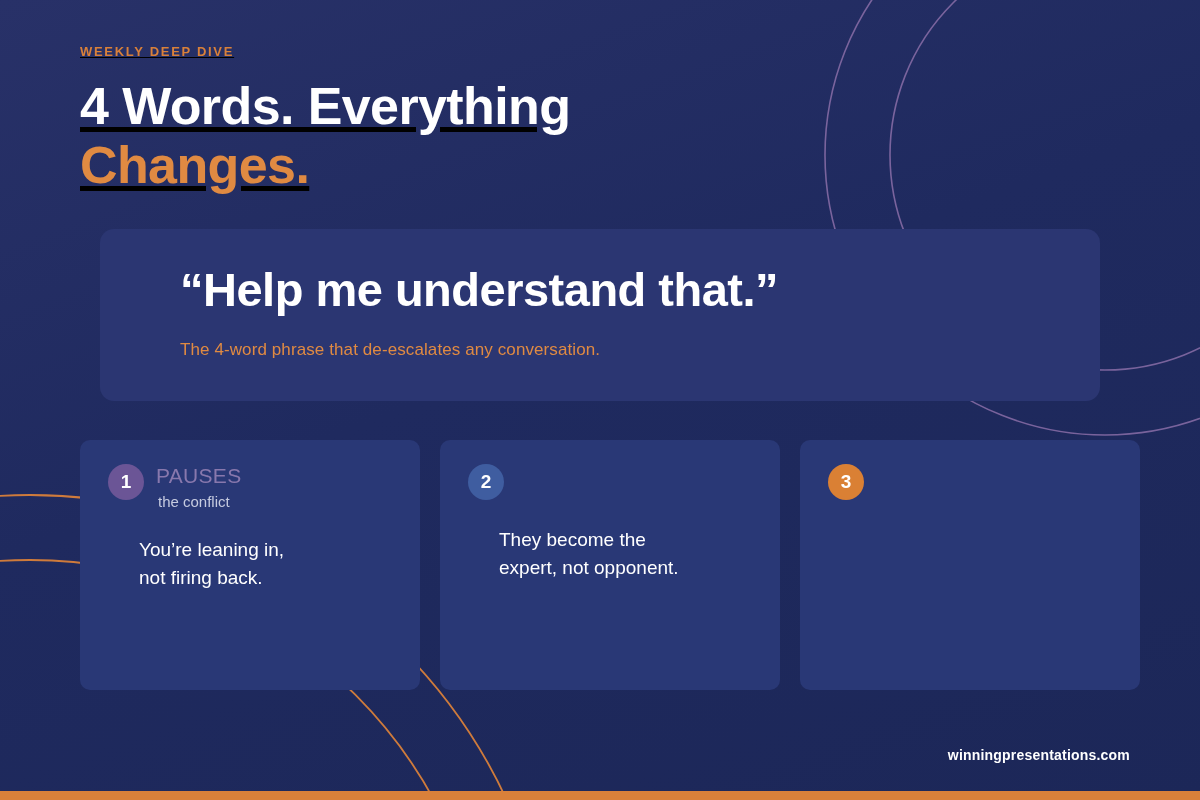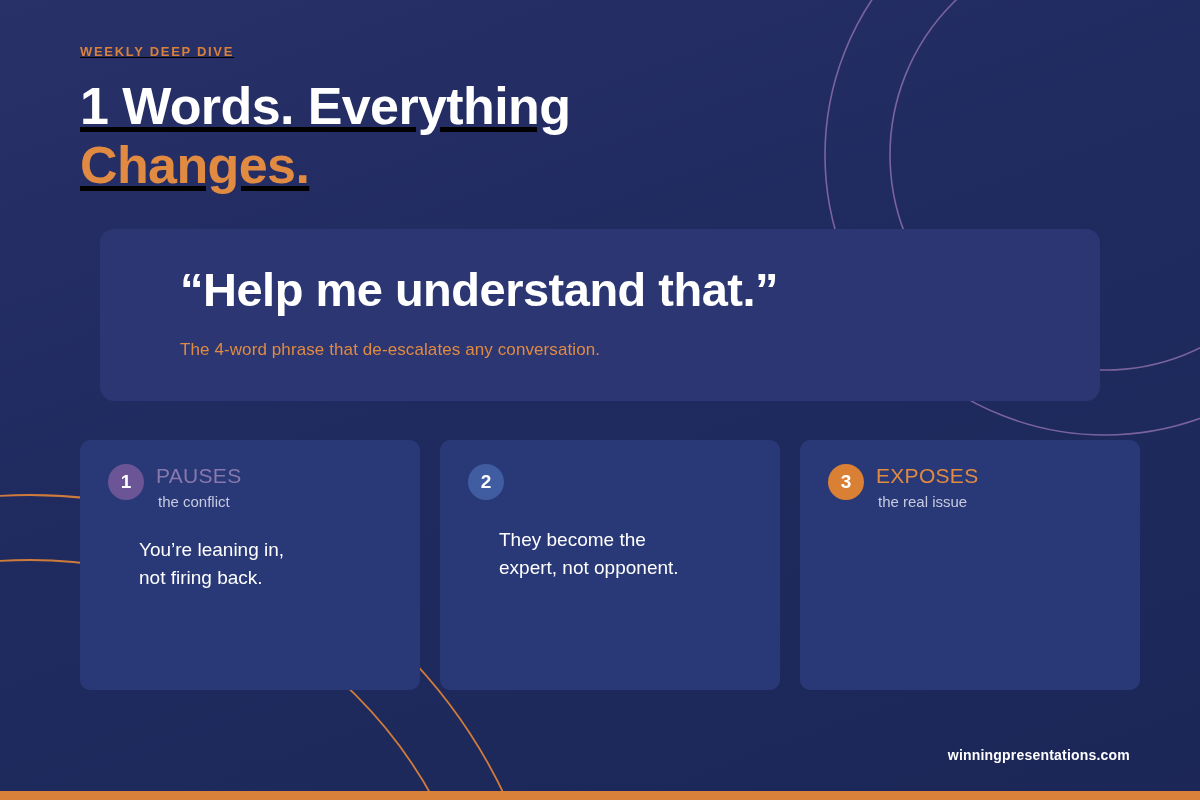--- a/index.html
+++ b/index.html
@@ -177,21 +177,21 @@
     </g>
     <g fill="none" stroke="#d9803a" stroke-width="1.8" opacity="0.95">
       <circle cx="30" cy="1020" r="525"></circle>
       <circle cx="30" cy="1020" r="460"></circle>
     </g>
   </svg>
 
   <div class="header">
     <div class="eyebrow">WEEKLY DEEP DIVE</div>
     <div class="headline">
-      <span class="l1">1 Words. Everything</span>
+      <span class="l1">4 Words. Everything</span>
       <span class="l2">Changes.</span>
     </div>
   </div>
 
   <div class="quote-card">
     <div class="quote-text">“Help me understand that.”</div>
     <div class="quote-sub">The 4-word phrase that de-escalates any conversation.</div>
   </div>
 
   <div class="cards">
@@ -212,24 +212,20 @@
       <div class="card-head">
         <div class="badge" style="background: rgb(63, 93, 160);">2</div>
       </div>
       <div class="card-body">They become the
 expert, not opponent.</div>
     </div>
 
     <div class="card">
       <div class="card-head">
         <div class="badge" style="background: rgb(218, 128, 52);">3</div>
-        <div class="card-titles">
-          <div class="card-title" style="color: rgb(224, 138, 66);">EXPOSES</div>
-          <div class="card-sub">the real issue</div>
-        </div>
       </div>
     </div>
 
   </div>
 
   <div class="footer">winningpresentations.com</div>
 
   <div class="bottom-bar"></div>
 
 </div>

